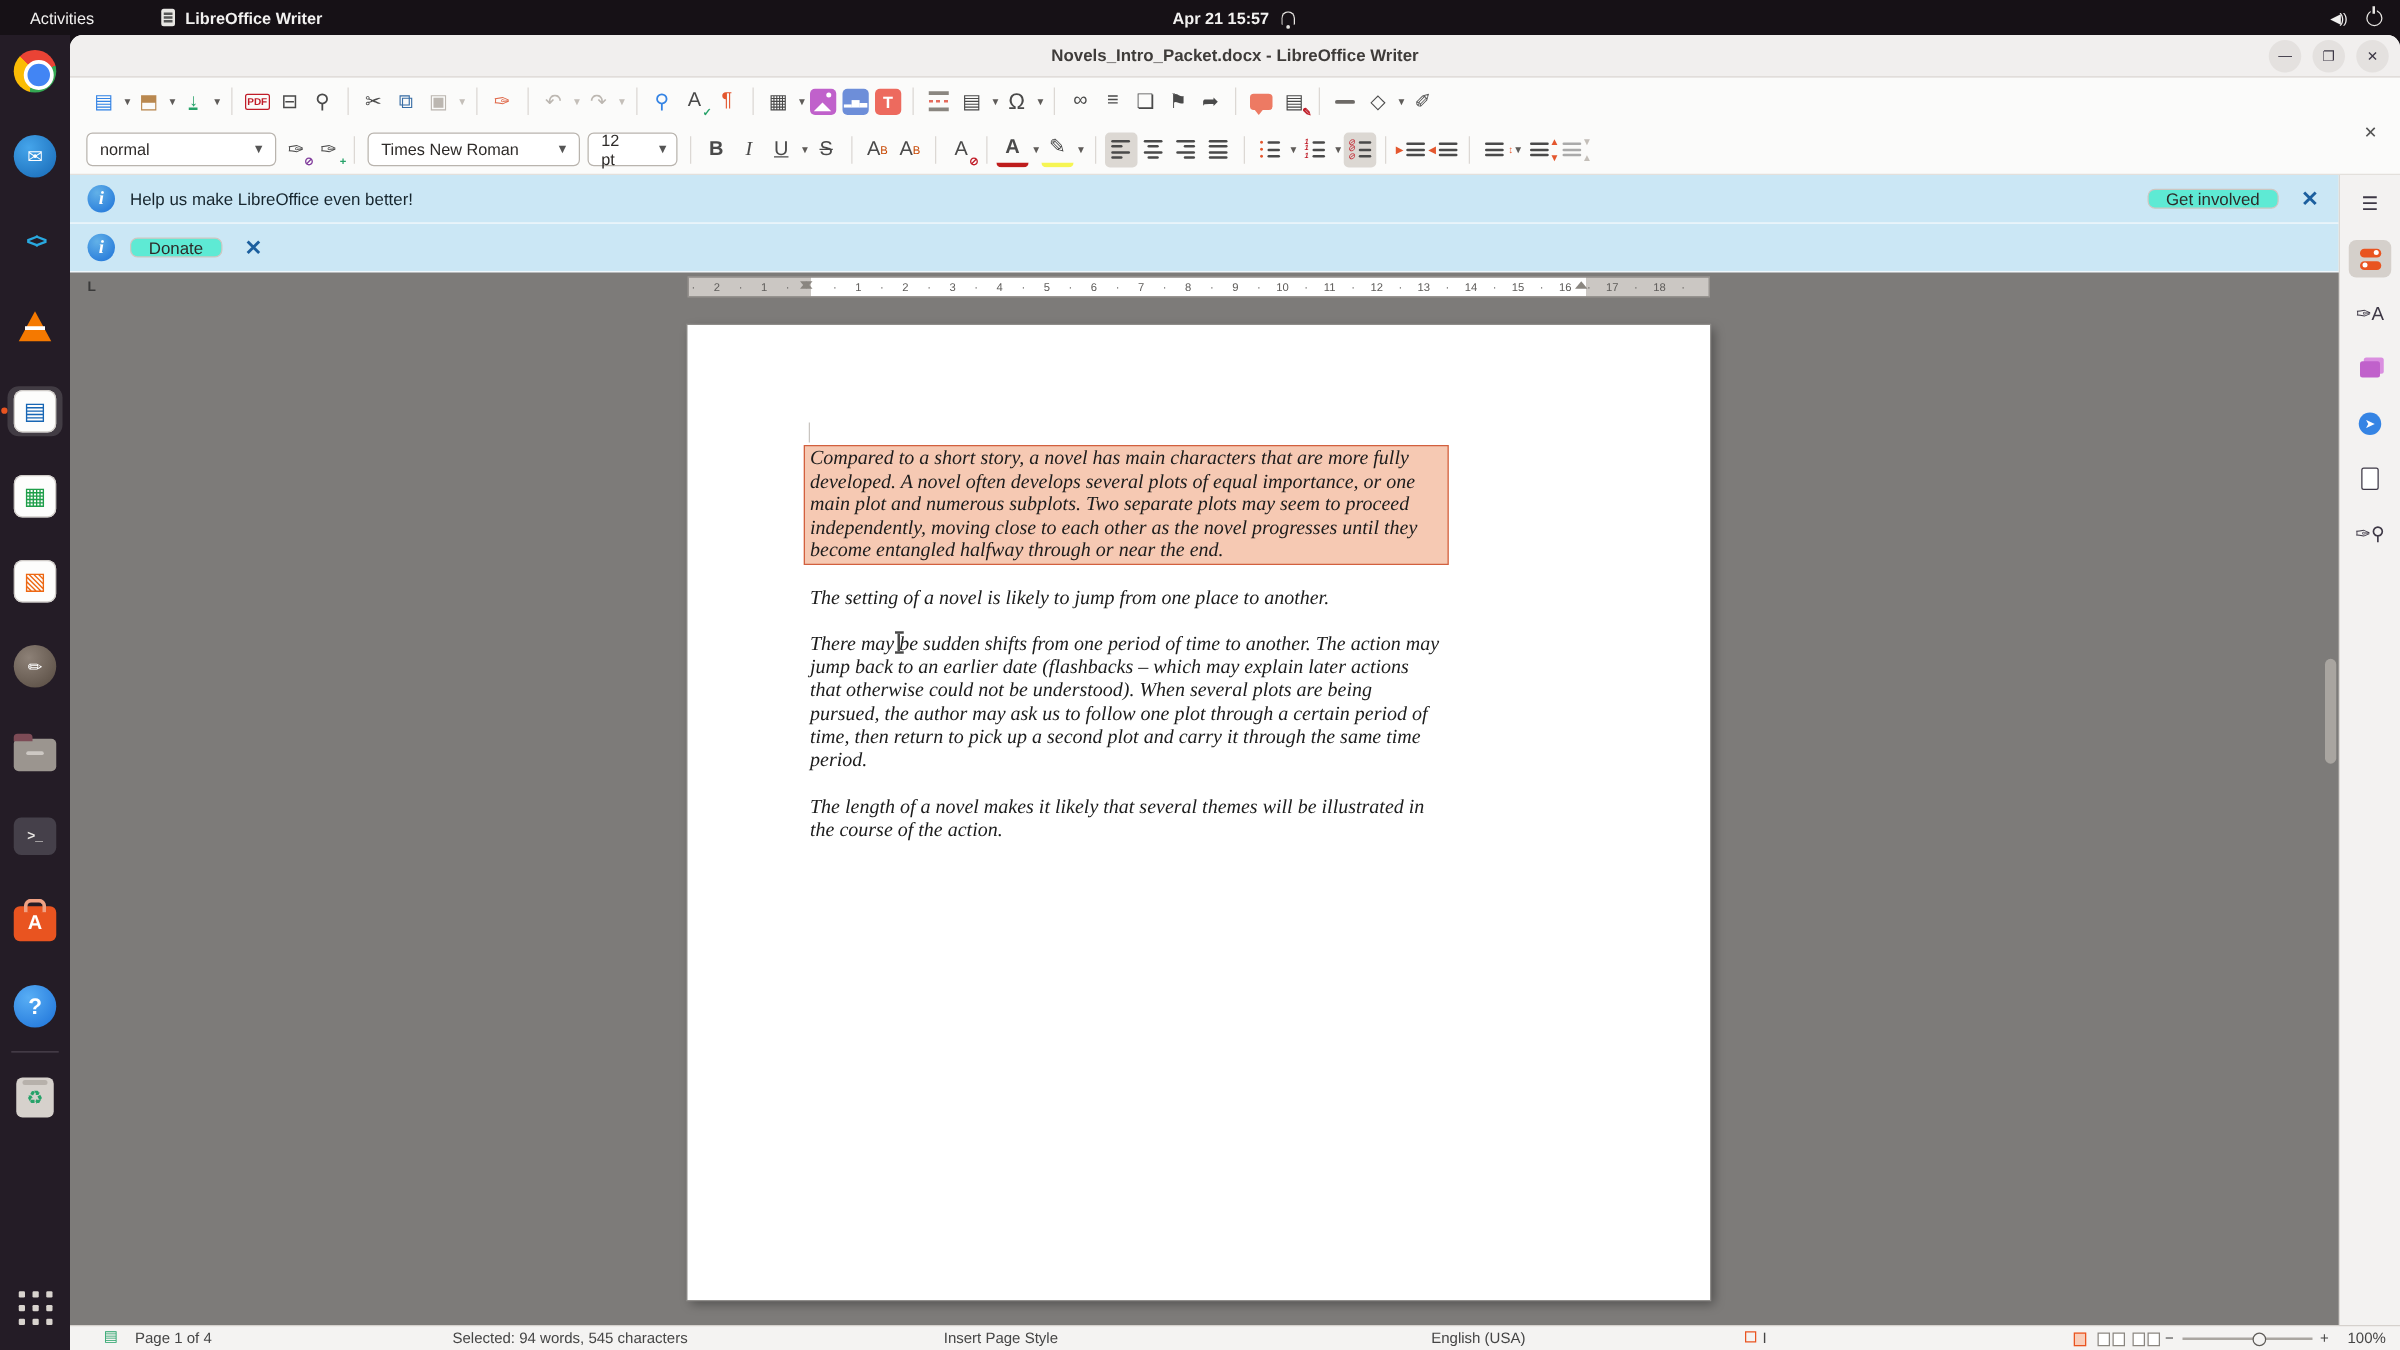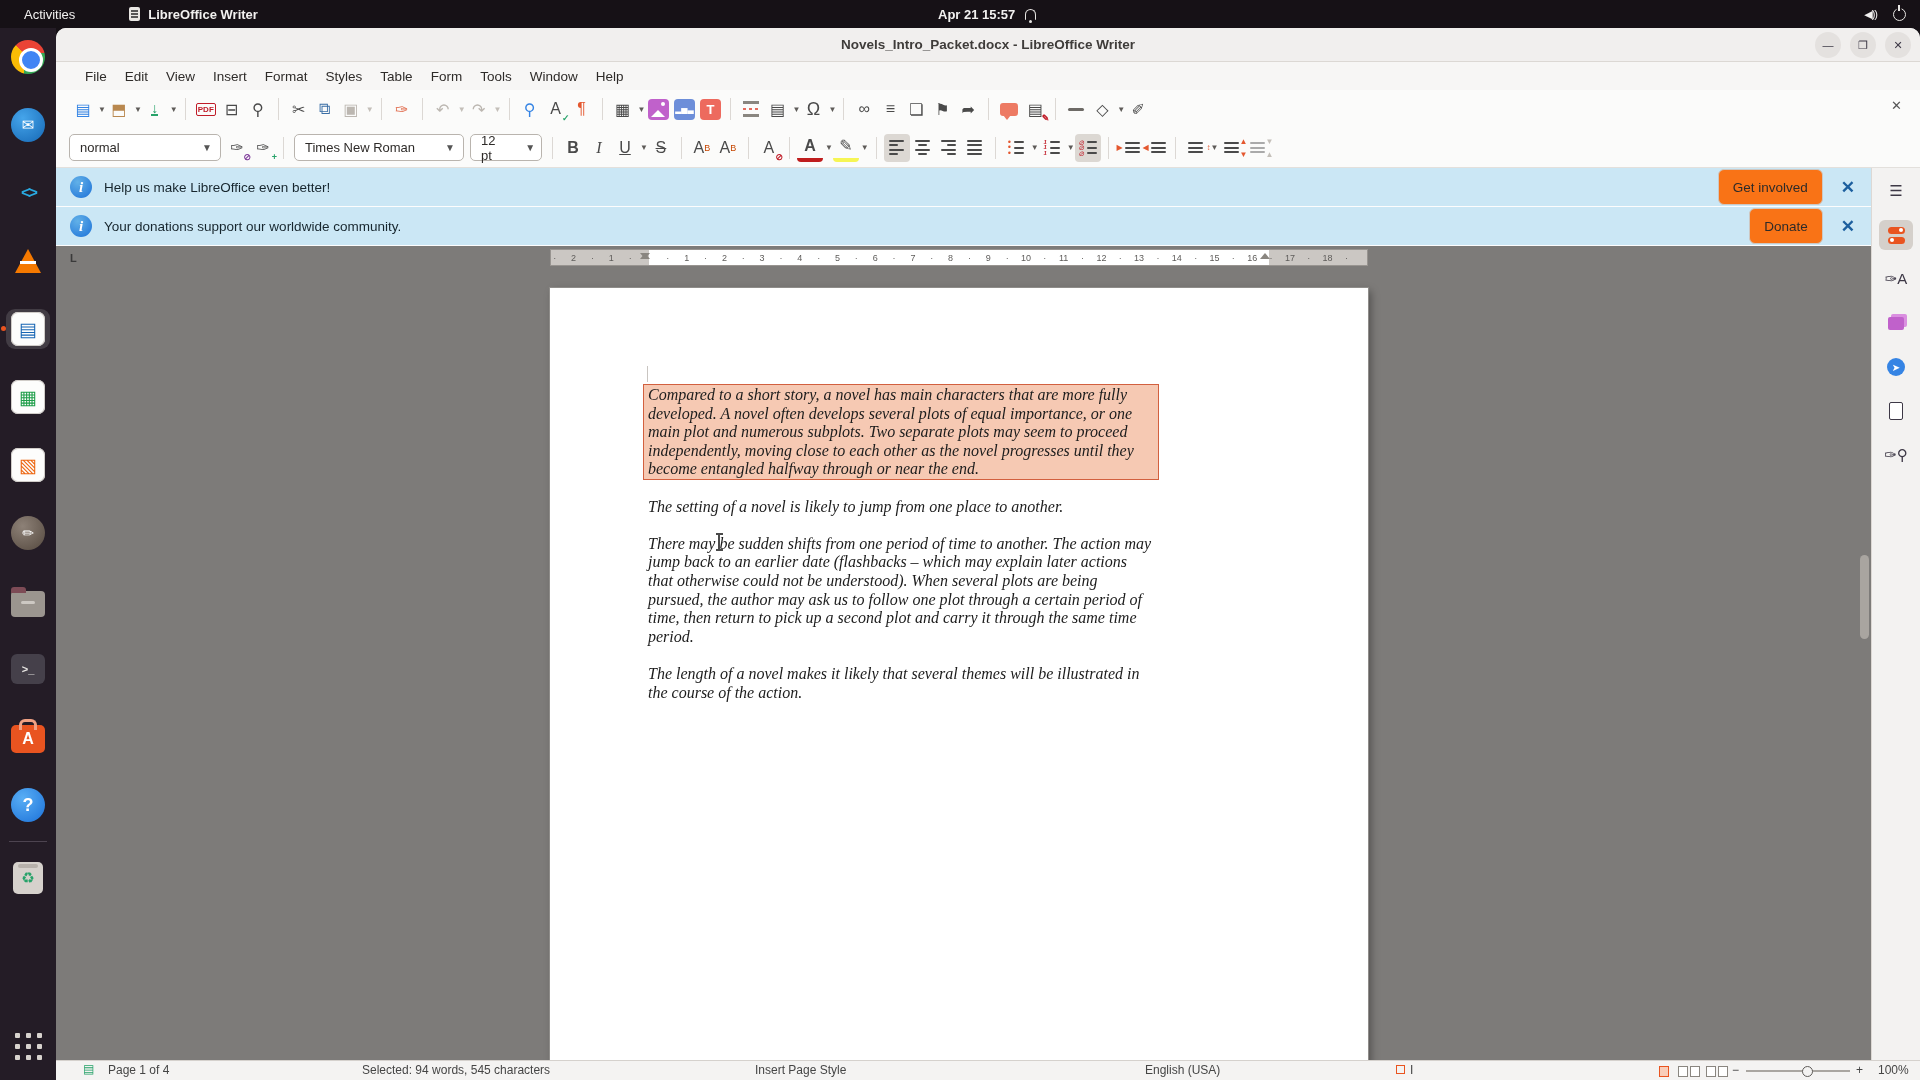--- a/index.html
+++ b/index.html
@@ -98,21 +98,21 @@
   .listico i::before { content:"•"; color:#e4572e; font-size:9px; line-height:3px; }
   .listico.nolist i::before { content:"⊘"; color:#c01c28; font-size:7px; }
   .listico.numlist i::before { content:"1"; color:#c01c28; font-size:6px; font-weight:bold; }
   .listico i b { display:block; width:10px; height:2px; background:#4a4a4a; border-radius:1px; }
   .arrmark { position:absolute; font-size:8px; color:#e4572e; }
 
   
   .infobar { height:39px; background:#cbe7f5; border-bottom:1px solid #fdfdfd; display:flex; align-items:center; padding:0 12px 0 14px; flex:0 0 auto; }
   .info-ico { width:22px; height:22px; border-radius:50%; background:radial-gradient(circle at 35% 28%, #62b1e8, #1c71d8); color:#fff; font-family:"Liberation Serif",serif; font-style:italic; font-weight:bold; font-size:15px; display:flex; align-items:center; justify-content:center; margin-right:12px; flex:0 0 auto; }
   .infobar .itext { font-size:13.5px; color:#17262e; flex:1; }
-  .ibtn { height:36px; background:#f97316; border:1px solid #cdc7c2; border-radius:6px; padding:0 14px; font-size:13.5px; color:#2e2b29; display:flex; align-items:center; margin-right:14px; cursor:pointer; }
+  .ibtn { height:16px; background:#5eead4; border:1px solid #cdc7c2; border-radius:6px; padding:0 14px; font-size:13.5px; color:#2e2b29; display:flex; align-items:center; margin-right:14px; cursor:pointer; }
   .iclose { color:#1c5f9e; font-weight:bold; font-size:17px; cursor:pointer; padding:0 4px; }
 
   .midrow { display:flex; flex:1; min-height:0; }
   .leftcol { width:1815px; display:flex; flex-direction:column; }
 
   
   .workspace { position:relative; flex:1; background:#7d7b79; overflow:hidden; }
   .tabsel { position:absolute; left:14px; top:6px; color:#3a3a3a; font-size:11px; font-weight:bold; }
   .ruler { position:absolute; left:494px; top:3px; width:818px; height:17px;
     background:linear-gradient(to right, #cbc7c3 0 98px, #ffffff 98px 718px, #cbc7c3 718px 818px);
@@ -242,34 +242,20 @@
 
   <div class="titlebar">
     <span class="title">Novels_Intro_Packet.docx - LibreOffice Writer</span>
     <span class="winbtns">
       <span class="winbtn">—</span>
       <span class="winbtn">❐</span>
       <span class="winbtn">✕</span>
     </span>
   </div>
 
-  <div class="menubar">
-
-  <span class="mitem">File</span>
-      <span class="mitem">Edit</span>
-      <span class="mitem">View</span>
-      <span class="mitem">Insert</span>
-      <span class="mitem">Format</span>
-      <span class="mitem">Styles</span>
-      <span class="mitem">Table</span>
-      <span class="mitem">Form</span>
-      <span class="mitem">Tools</span>
-      <span class="mitem">Window</span>
-      <span class="mitem">Help</span>
-    </div>
   <span class="mclose" style="position:absolute; right:18px; top:70px; color:#555; font-size:13px; z-index:5;">✕</span>
 
   <div class="tb toolbar1">
     <span class="tbi" style="color:#3584e4">▤</span>
       <span class="dd">▼</span>
     <span class="tbi" style="color:#b9884f">⬒</span>
       <span class="dd">▼</span>
     <span class="tbi">
         <span class="savei">↓</span>
       </span>
@@ -497,21 +483,20 @@
 
           <div class="infobar">
             <span class="info-ico">i</span>
             <span class="itext">Help us make LibreOffice even better!</span>
             <span class="ibtn">Get involved</span>
             <span class="iclose">✕</span>
           </div>
 
           <div class="infobar">
             <span class="info-ico">i</span>
-            <span class="itext">Your donations support our worldwide community.</span>
             <span class="ibtn">Donate</span>
             <span class="iclose">✕</span>
           </div>
         </div>
 
       <div class="workspace">
         <span class="tabsel">L</span>
         <div class="ruler">
           <span class="ind-left"></span>
           <span class="ind-left2"></span>

